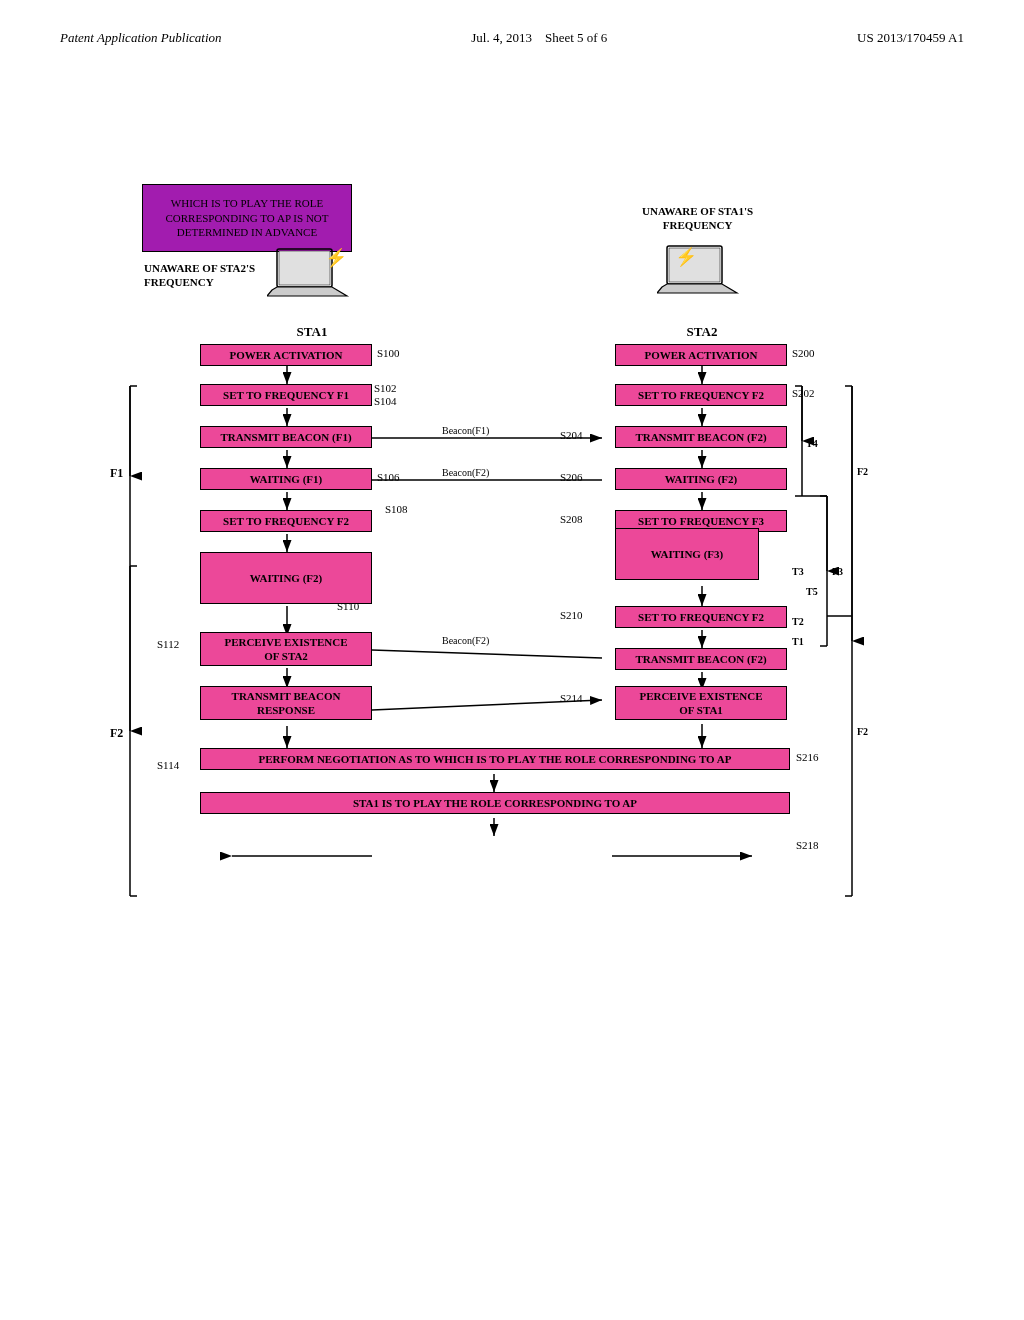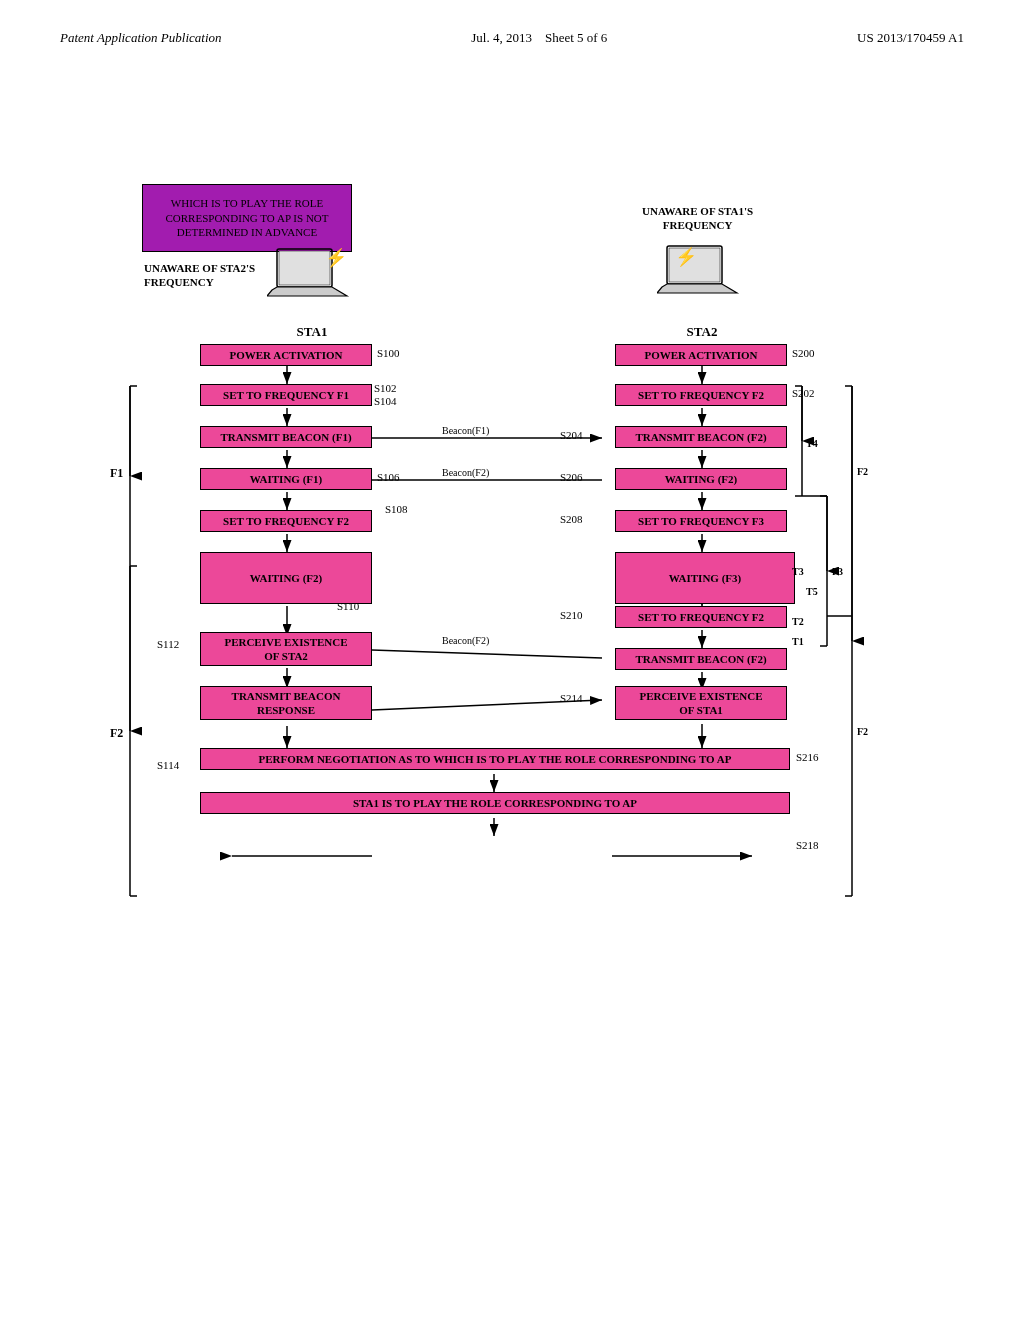--- a/index.html
+++ b/index.html
@@ -320,21 +320,21 @@
     <div class="box" style="left:533px; top:392px; width:172px; height:22px; font-size:11px;">
       WAITING (F2)
     </div>
     <div class="step-label" style="left:478px; top:395px;">S206</div>
 
     <div class="box" style="left:533px; top:434px; width:172px; height:22px; font-size:11px;">
       SET TO FREQUENCY F3
     </div>
     <div class="step-label" style="left:478px; top:437px;">S208</div>
 
-    <div class="box" style="left:533px; top:476px; width:180px; height:52px; font-size:11px;">
+    <div class="box" style="left:533px; top:452px; width:144px; height:52px; font-size:11px;">
       WAITING (F3)
     </div>
 
     <div class="box" style="left:533px; top:530px; width:172px; height:22px; font-size:11px;">
       SET TO FREQUENCY F2
     </div>
     <div class="step-label" style="left:478px; top:533px;">S210</div>
 
     <div class="box" style="left:533px; top:572px; width:172px; height:22px; font-size:11px;">
       TRANSMIT BEACON (F2)

